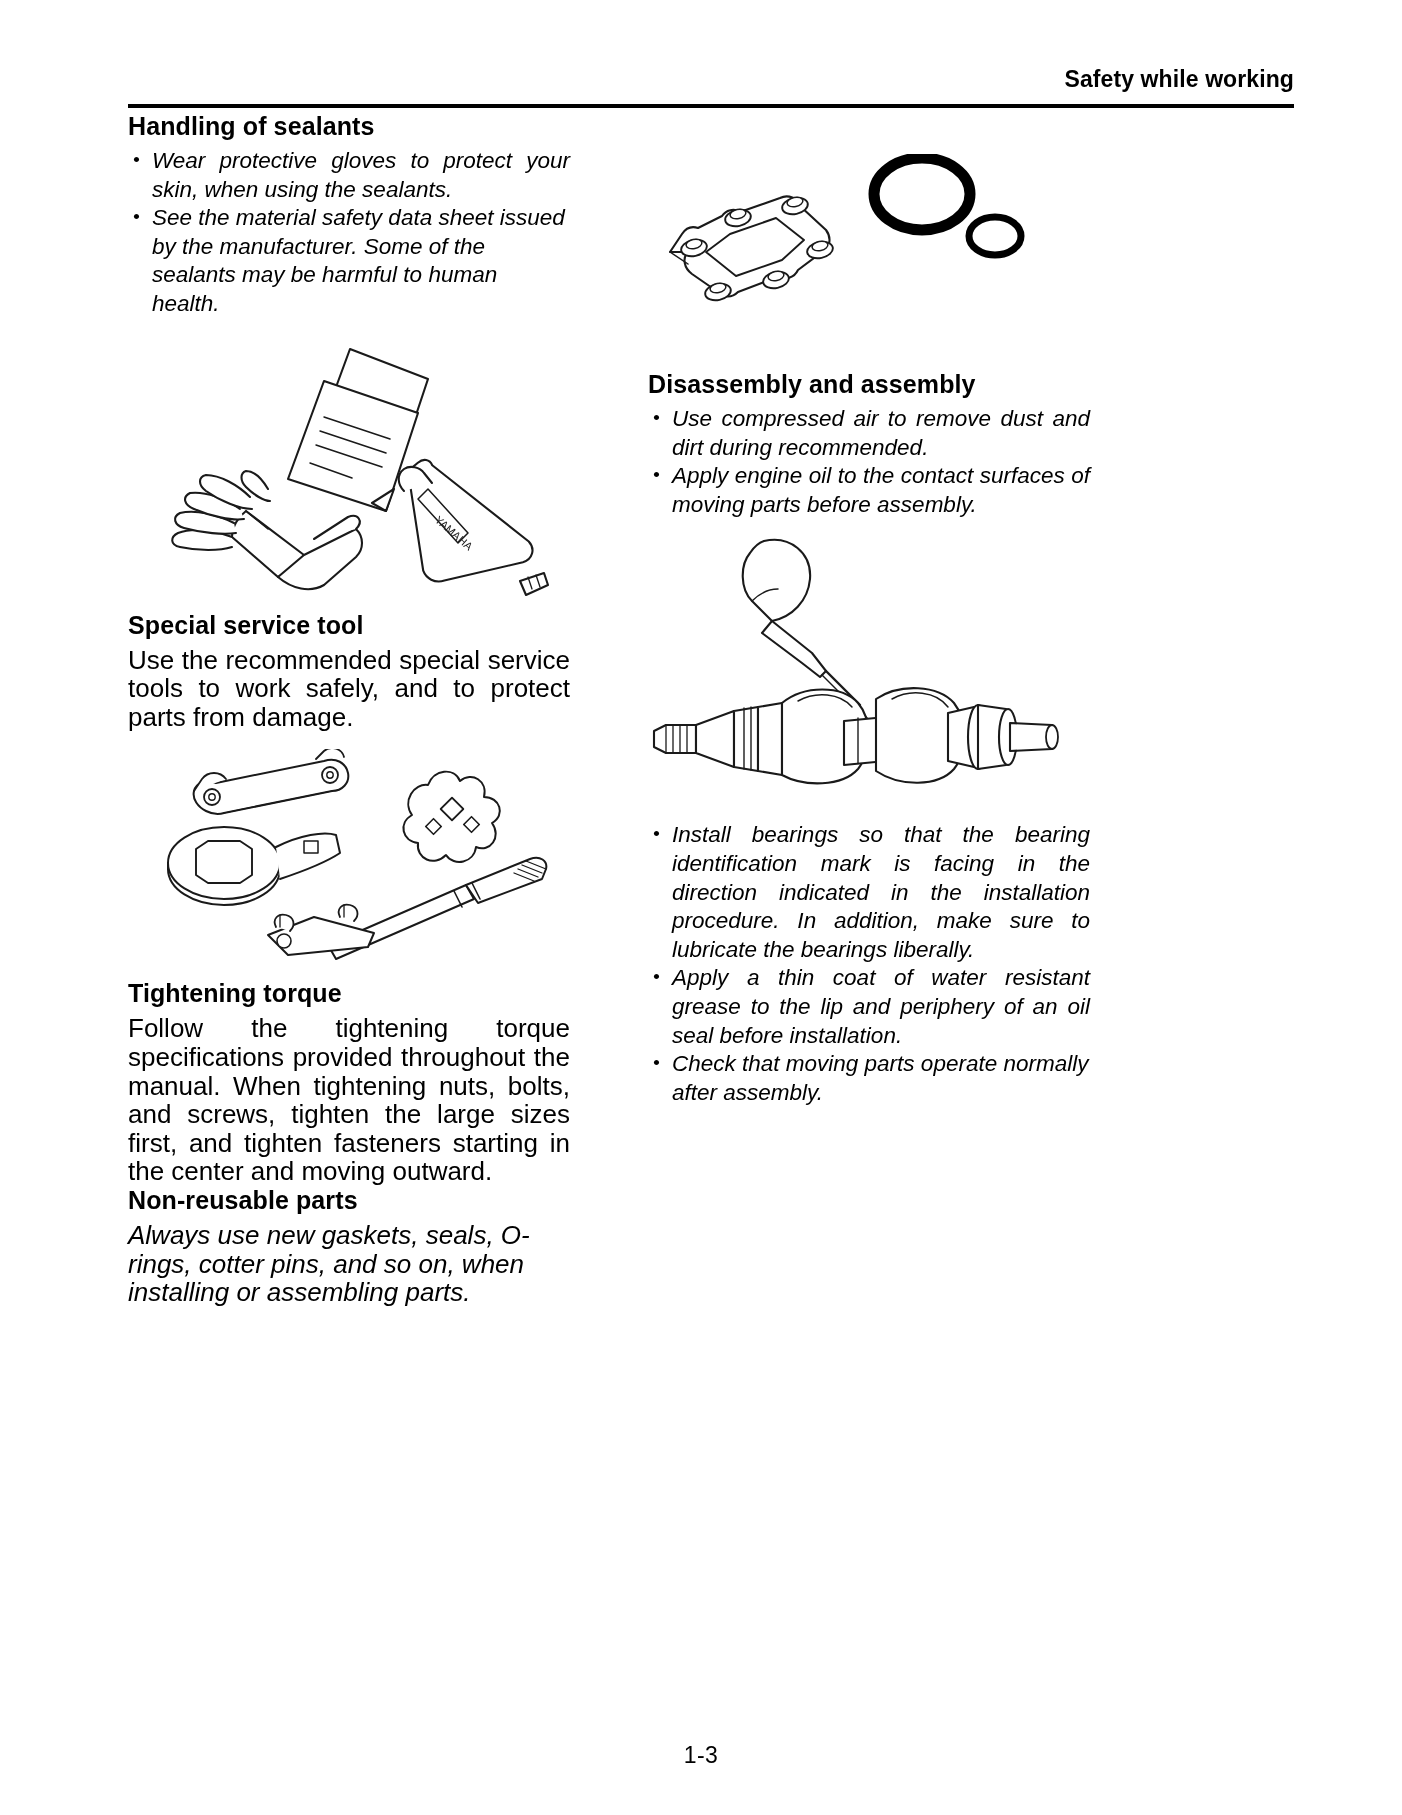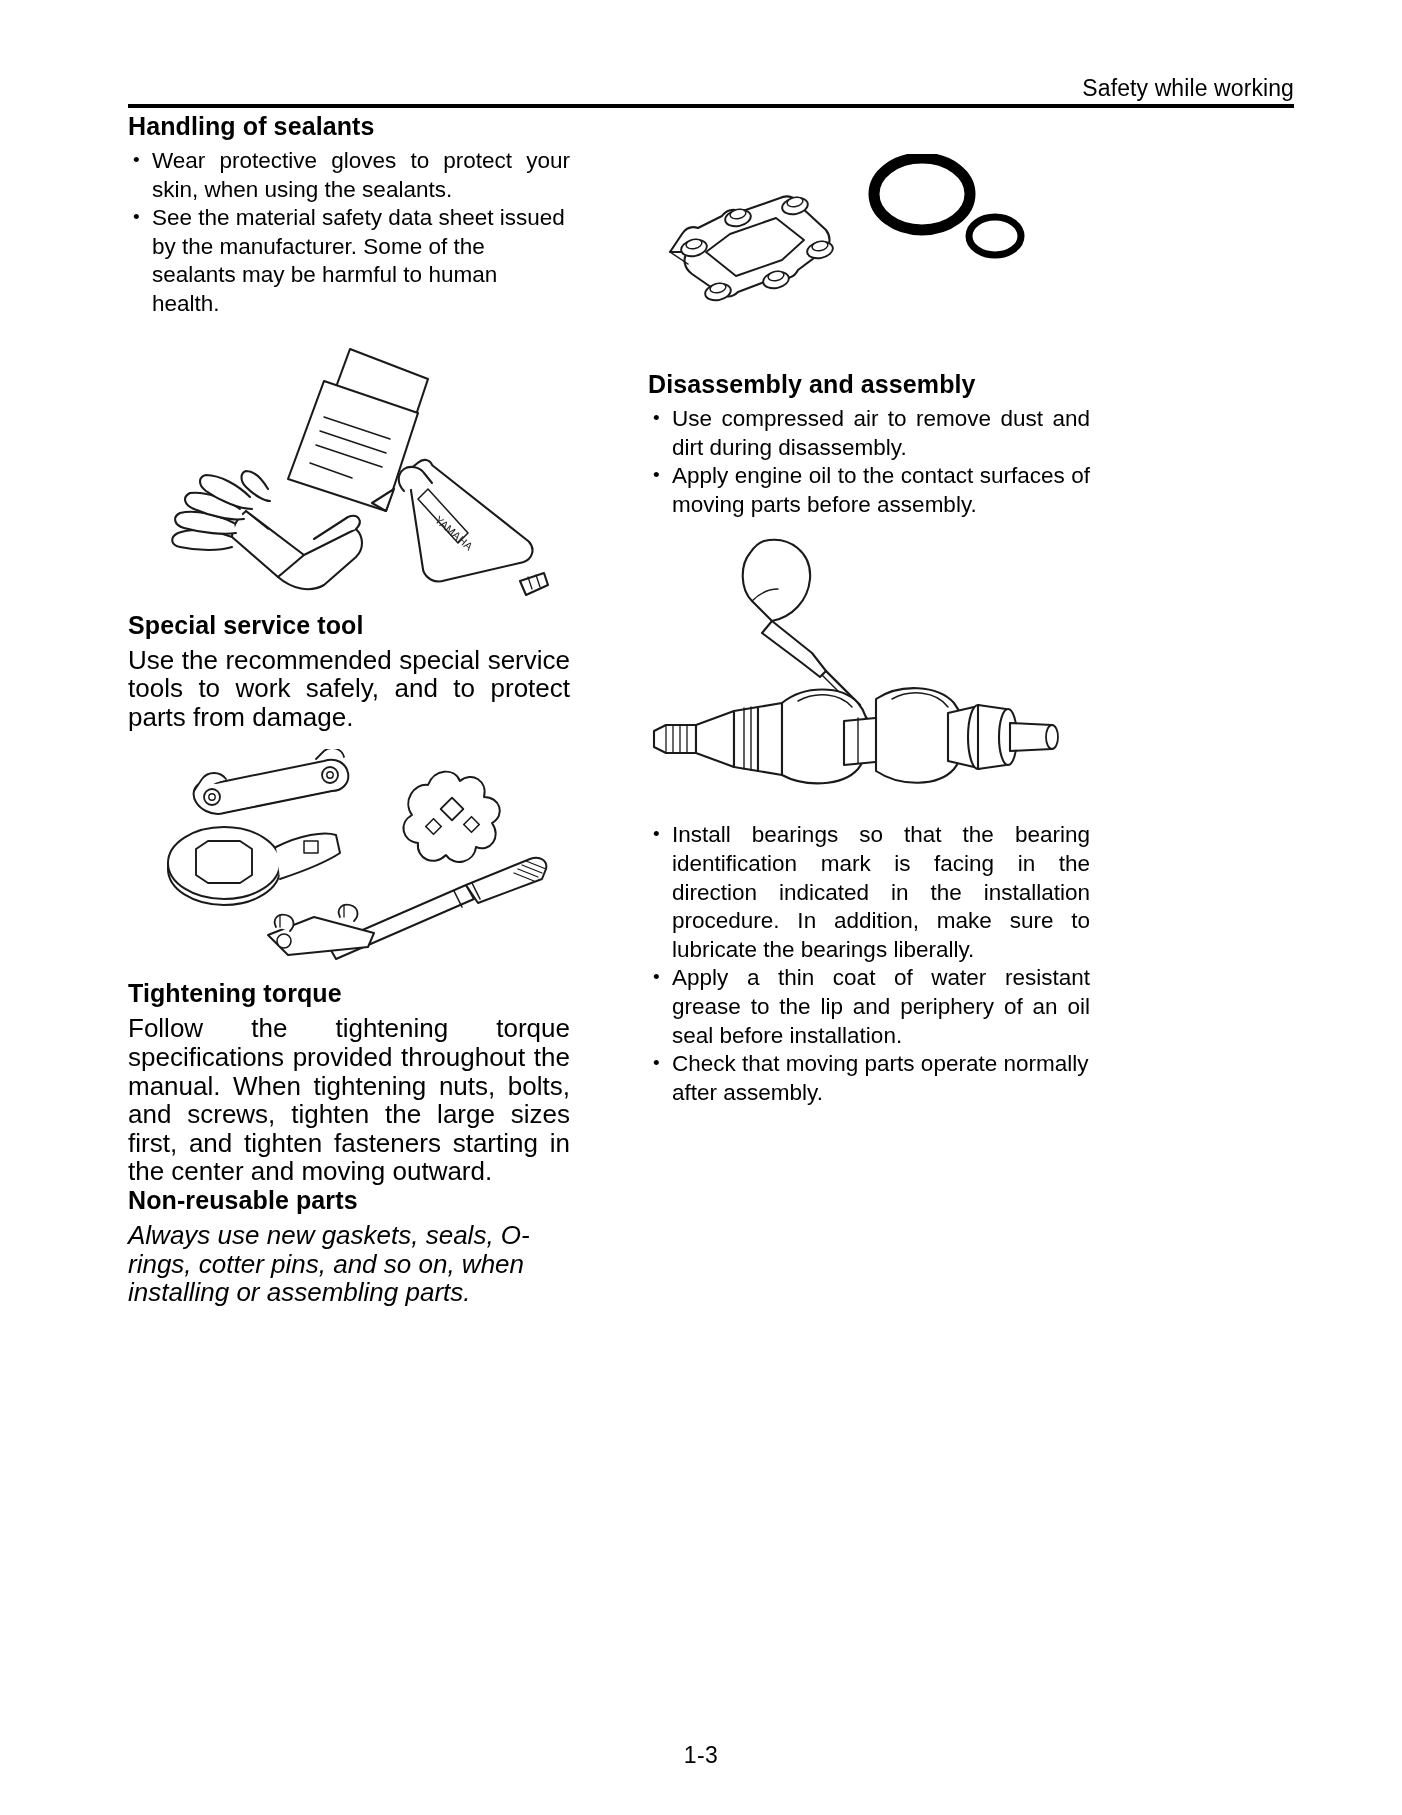--- a/index.html
+++ b/index.html
@@ -17,24 +17,24 @@
   }
 
   .page {
     position: absolute;
     inset: 0;
   }
 
   
   .running-head {
     position: absolute;
-    top: 75px;
+    top: 66px;
     right: 108px;
     font-size: 23px;
-    font-weight: normal;
+    font-weight: bold;
     letter-spacing: 0.1px;
     white-space: nowrap;
   }
   .head-rule {
     position: absolute;
     top: 104px;
     left: 128px;
     right: 108px;
     height: 4px;
     background: #000;
@@ -74,20 +74,21 @@
     padding: 0;
   }
   ul.bullets li {
     position: relative;
     padding-left: 24px;
     font-size: 22.5px;
     line-height: 28.6px;
     text-align: justify;
     text-justify: inter-word;
     margin: 0;
+    font-style: italic;
   }
   ul.bullets li::before {
     content: "\2022";
     position: absolute;
     left: 5px;
     top: -1px;
     font-size: 19px;
   }
   ul.bullets li.nojust { text-align: left; }
 
@@ -252,21 +253,21 @@
 
         <ellipse cx="274" cy="40" rx="48" ry="36" fill="#fff" stroke="#000" stroke-width="11"></ellipse>
 
         <ellipse cx="347" cy="82" rx="26" ry="19" fill="#fff" stroke="#000" stroke-width="7"></ellipse>
       </svg>
     </div>
 
     <h2 class="sec" style="margin-top:26px;">Disassembly and assembly</h2>
 
     <ul class="bullets">
-      <li>Use compressed air to remove dust and dirt during disassembly.</li>
+      <li>Use compressed air to remove dust and dirt during recommended.</li>
       <li>Apply engine oil to the contact surfaces of moving parts before assembly.</li>
     </ul>
 
     <div class="figure" style="margin-top:16px;">
       <svg width="442" height="262" viewBox="0 0 442 262" fill="none" stroke="#1a1a1a" stroke-width="2.1" stroke-linejoin="round" stroke-linecap="round">
 
         <path d="M116 6 C142 0 164 18 162 44 C160 66 144 82 124 86 L104 66
                  C92 54 92 30 102 18 C106 12 110 8 116 6 Z" fill="#fff"></path>
         <path d="M104 66 C112 58 120 54 130 54" stroke-width="1.5"></path>
 

